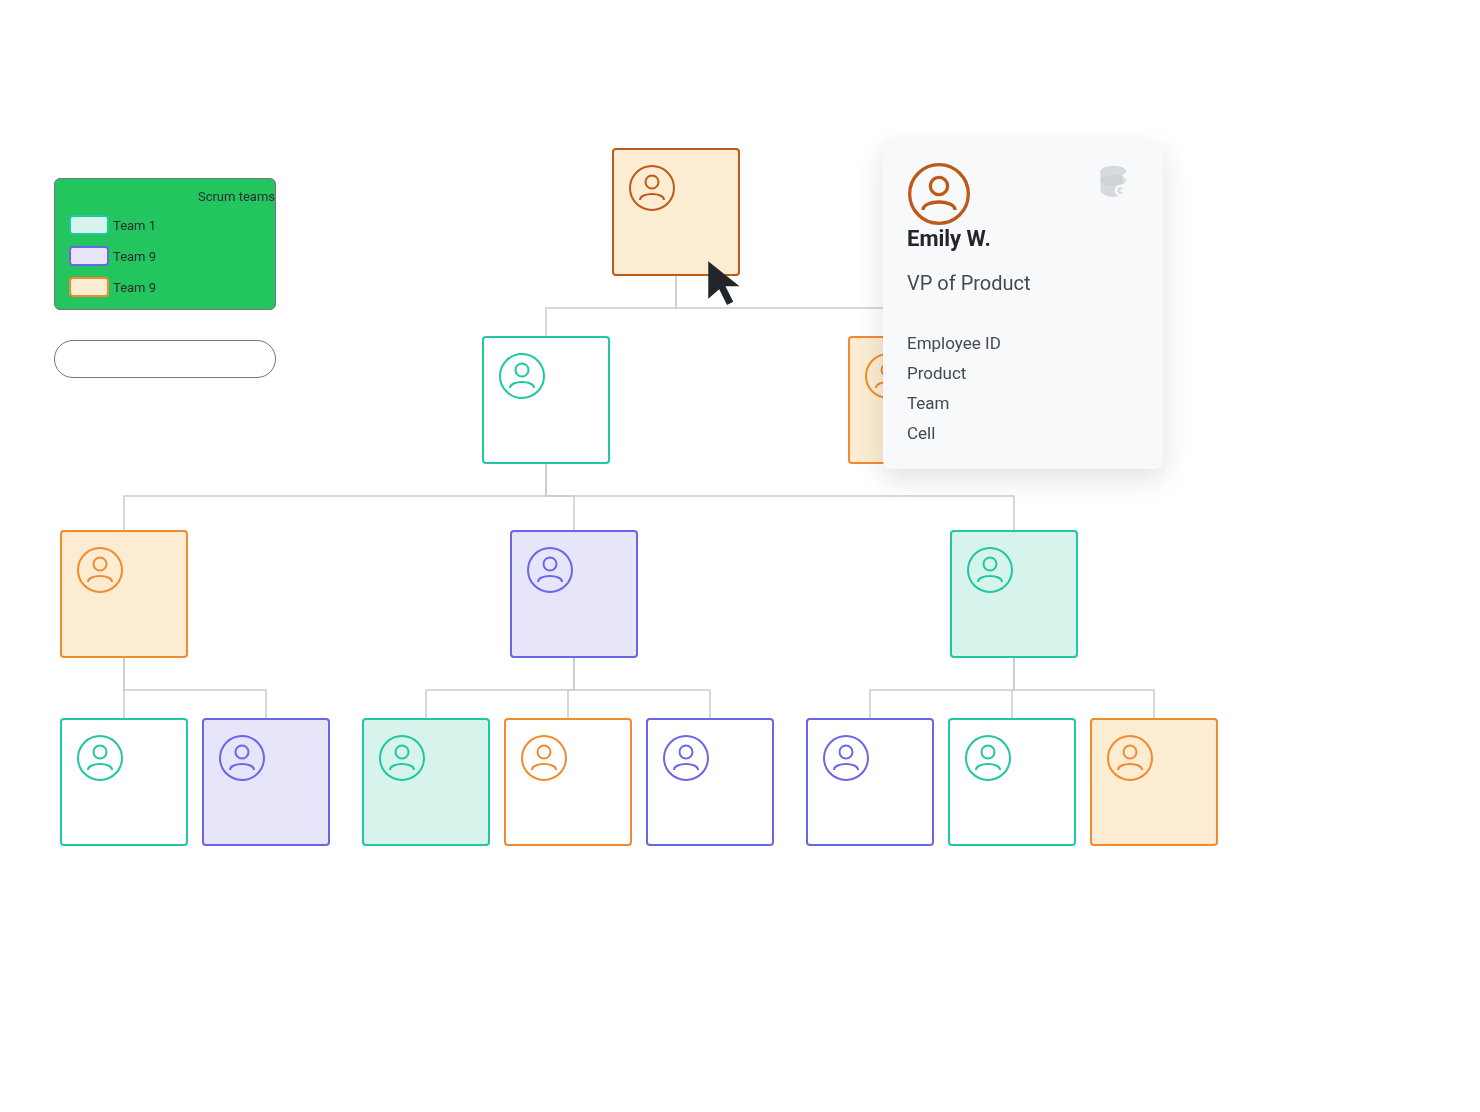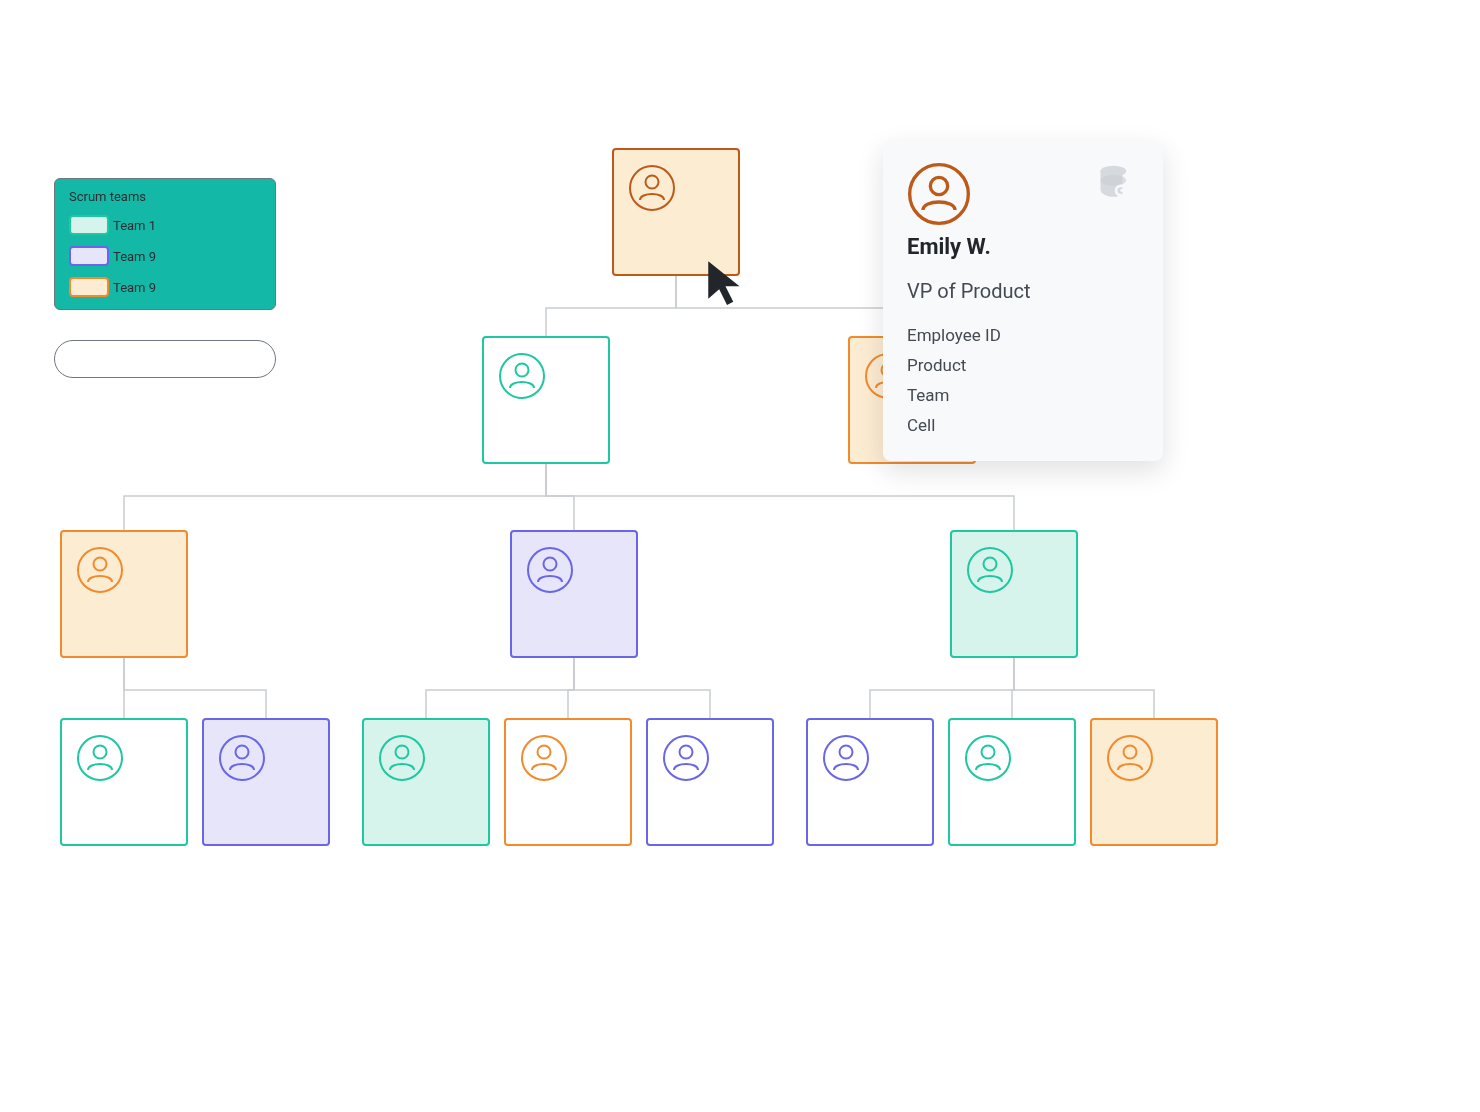--- a/index.html
+++ b/index.html
@@ -14,22 +14,23 @@
   }
 
   
   .legend {
     position: absolute;
     left: 54px;
     top: 178px;
     width: 222px;
     border: 1.5px solid #6f7680;
     border-radius: 6px;
-    padding: 10px 14px 12px 14px;
-    background: #14b8a6;
+    padding: 10px 0 12px 14px;
+    background: #22c55e;
+    text-align: right;
   }
   .legend-title {
     font-size: 13px;
     color: #2a2e33;
     margin-bottom: 8px;
   }
   .legend-row {
     display: flex;
     align-items: center;
     gap: 4px;
@@ -110,29 +111,29 @@
     width: 64px; height: 64px;
   }
   .detail-card .db-link-icon {
     width: 44px; height: 44px;
     color: #d6dadf;
   }
   .detail-card .name {
     font-size: 22px;
     font-weight: 700;
     color: #22262b;
-    margin-top: 8px;
+    margin-top: 0;
   }
   .detail-card .title {
     font-size: 20px;
     color: #444a52;
     margin-top: 20px;
   }
   .detail-card .fields {
-    margin-top: 22px;
+    margin-top: 38px;
     display: flex;
     flex-direction: column;
     gap: 10px;
   }
   .detail-card .field {
     font-size: 17px;
     color: #444a52;
   }
 
   

